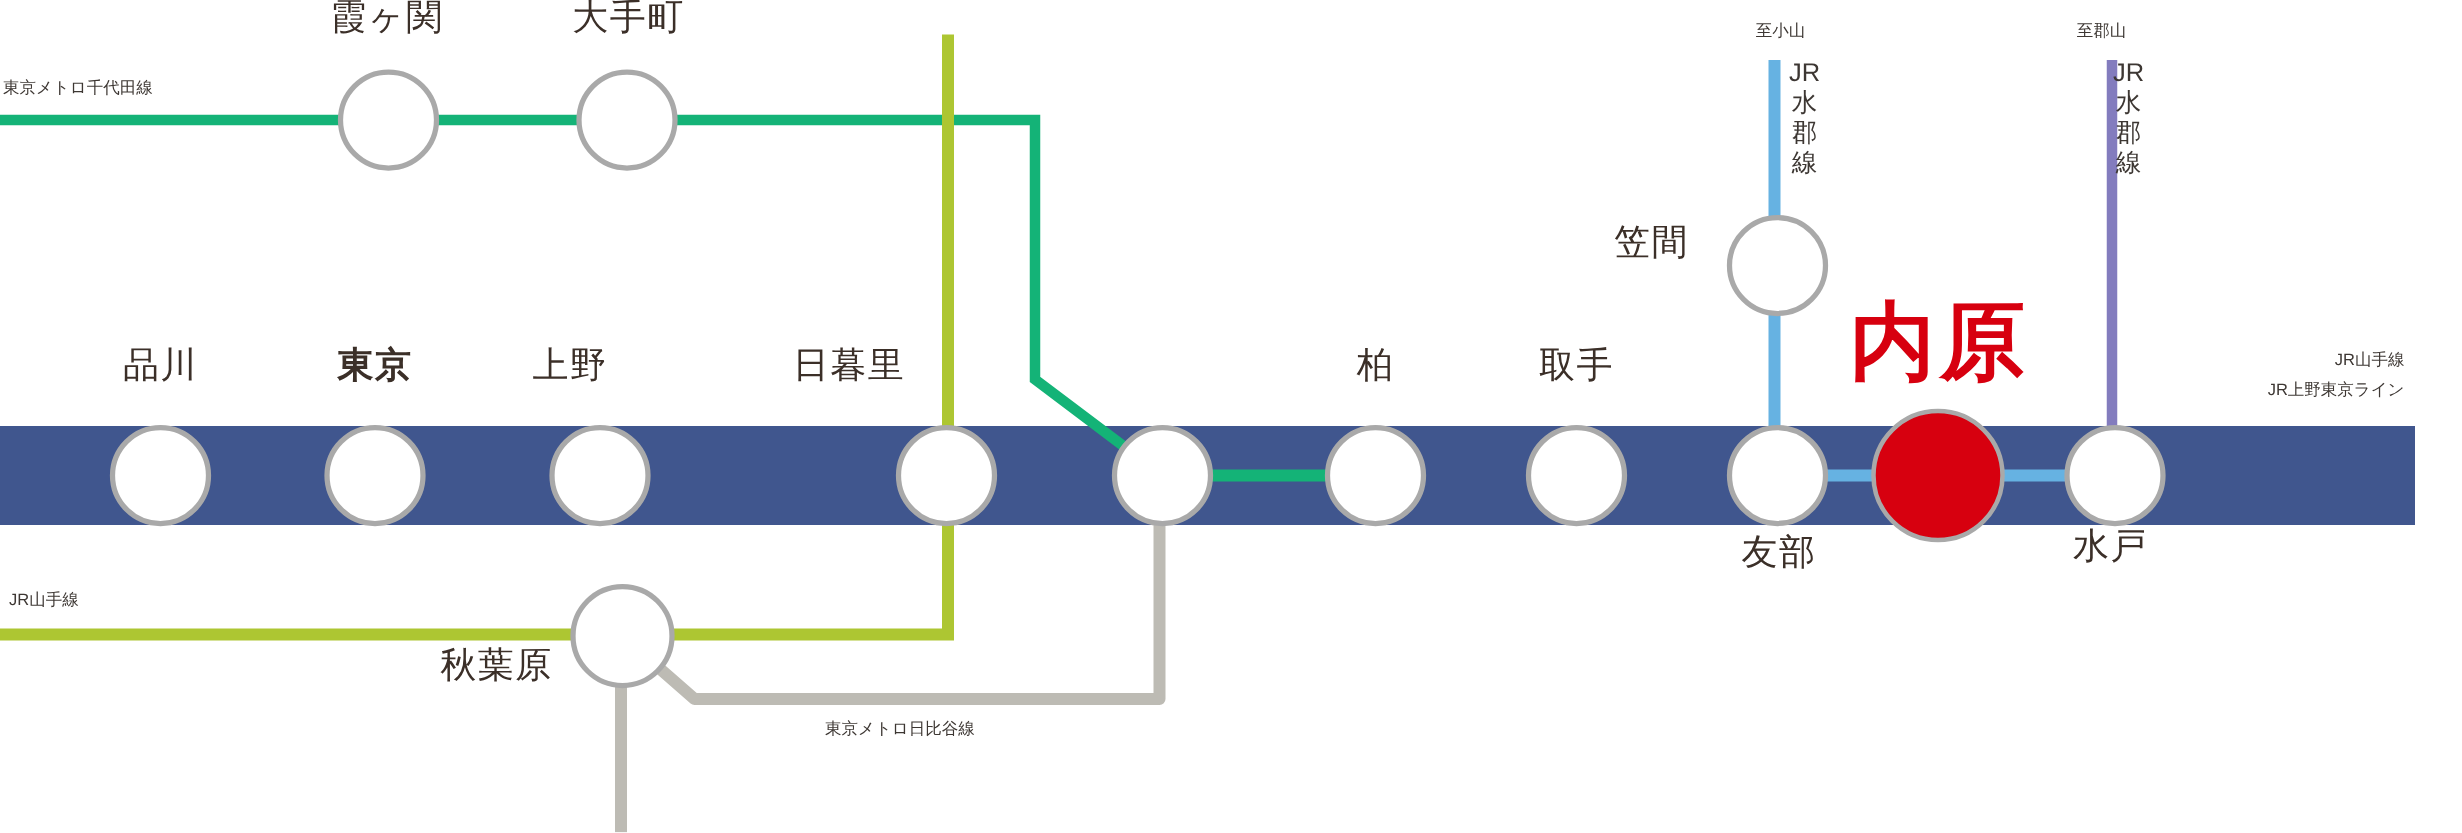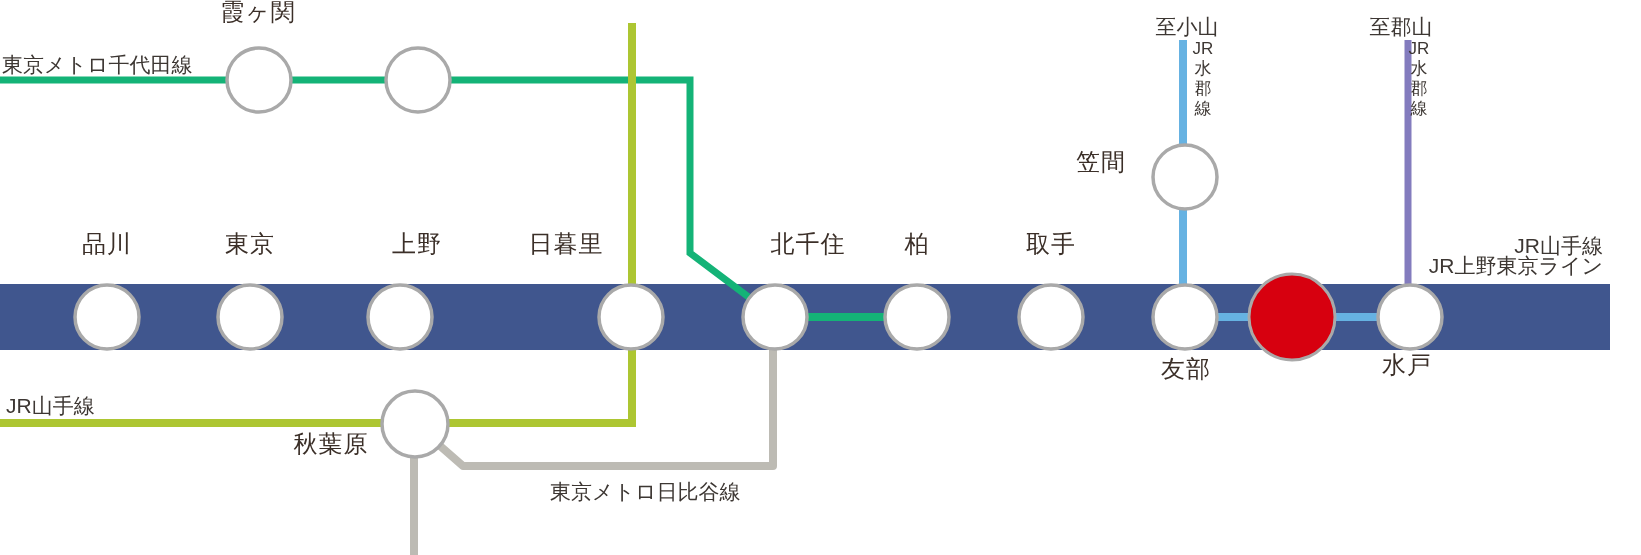--- a/index.html
+++ b/index.html
@@ -16,21 +16,21 @@
     font-family:"Liberation Serif","DejaVu Serif",serif;
     font-size:24px;line-height:1.0;
     color:#3b2f28;letter-spacing:1px;
   }
   .centered{transform:translateX(-50%);}
   .highlight-station{
     font-size:57px;font-weight:bold;letter-spacing:3px;
     color:#d7000f;
   }
   .line-label{
-    font-size:21px;line-height:1.1;color:#3d3733;
+    font-size:11px;line-height:1.1;color:#3d3733;
   }
   .right-align{text-align:right;}
   .vcol{
     position:absolute;
     font-size:17px;line-height:1.18;color:#3d3733;
     word-break:break-all;text-align:center;white-space:normal;
   }
   .w26{width:26px;}
   .w20{width:20px;}
 </style>
@@ -80,25 +80,26 @@
   <div class="label line-label right-align" style="right:38px;top:234px;">JR山手線</div>
   <div class="label line-label right-align" style="right:38px;top:254px;">JR上野東京ライン</div>
 
   <div class="label line-label centered" style="left:1187px;top:15px;">至小山</div>
   <div class="vcol w26" style="left:1190px;top:39px;">JR水郡線</div>
   <div class="label line-label centered" style="left:1401px;top:15px;">至郡山</div>
   <div class="vcol w26" style="left:1406px;top:39px;">JR水郡線</div>
   <div class="vcol w20" style="left:1615px;top:291px;margin-left:45px;">至日立</div>
 
   <div class="label station centered" style="left:258px;top:0px;">霞ヶ関</div>
+  <div class="label station centered" style="left:419px;top:0px;">大手町</div>
   <div class="label station centered" style="left:107px;top:232px;">品川</div>
-  <div class="label station centered" style="left:250px;top:232px;">東京</div>
-  <div class="label station centered" style="left:417px;top:232px;">上野</div>
+  <div class="label station centered" style="left:250px;top:232px;font-weight:bold;">東京</div>
+  <div class="label station centered" style="left:380px;top:232px;">上野</div>
   <div class="label station centered" style="left:566px;top:232px;">日暮里</div>
-  <div class="label station centered" style="left:808px;top:232px;">北千住</div>
   <div class="label station centered" style="left:917px;top:232px;">柏</div>
   <div class="label station centered" style="left:1051px;top:232px;">取手</div>
   <div class="label station centered" style="left:1101px;top:150px;">笠間</div>
   <div class="label station centered" style="left:1186px;top:357px;">友部</div>
   <div class="label station centered" style="left:1407px;top:353px;">水戸</div>
   <div class="label station centered" style="left:315px;top:432px;margin-left:16px;">秋葉原</div>
+  <div class="label station highlight-station centered" style="left:1293px;top:200px;">内原</div>
 
 </div>
 
 </body></html>

